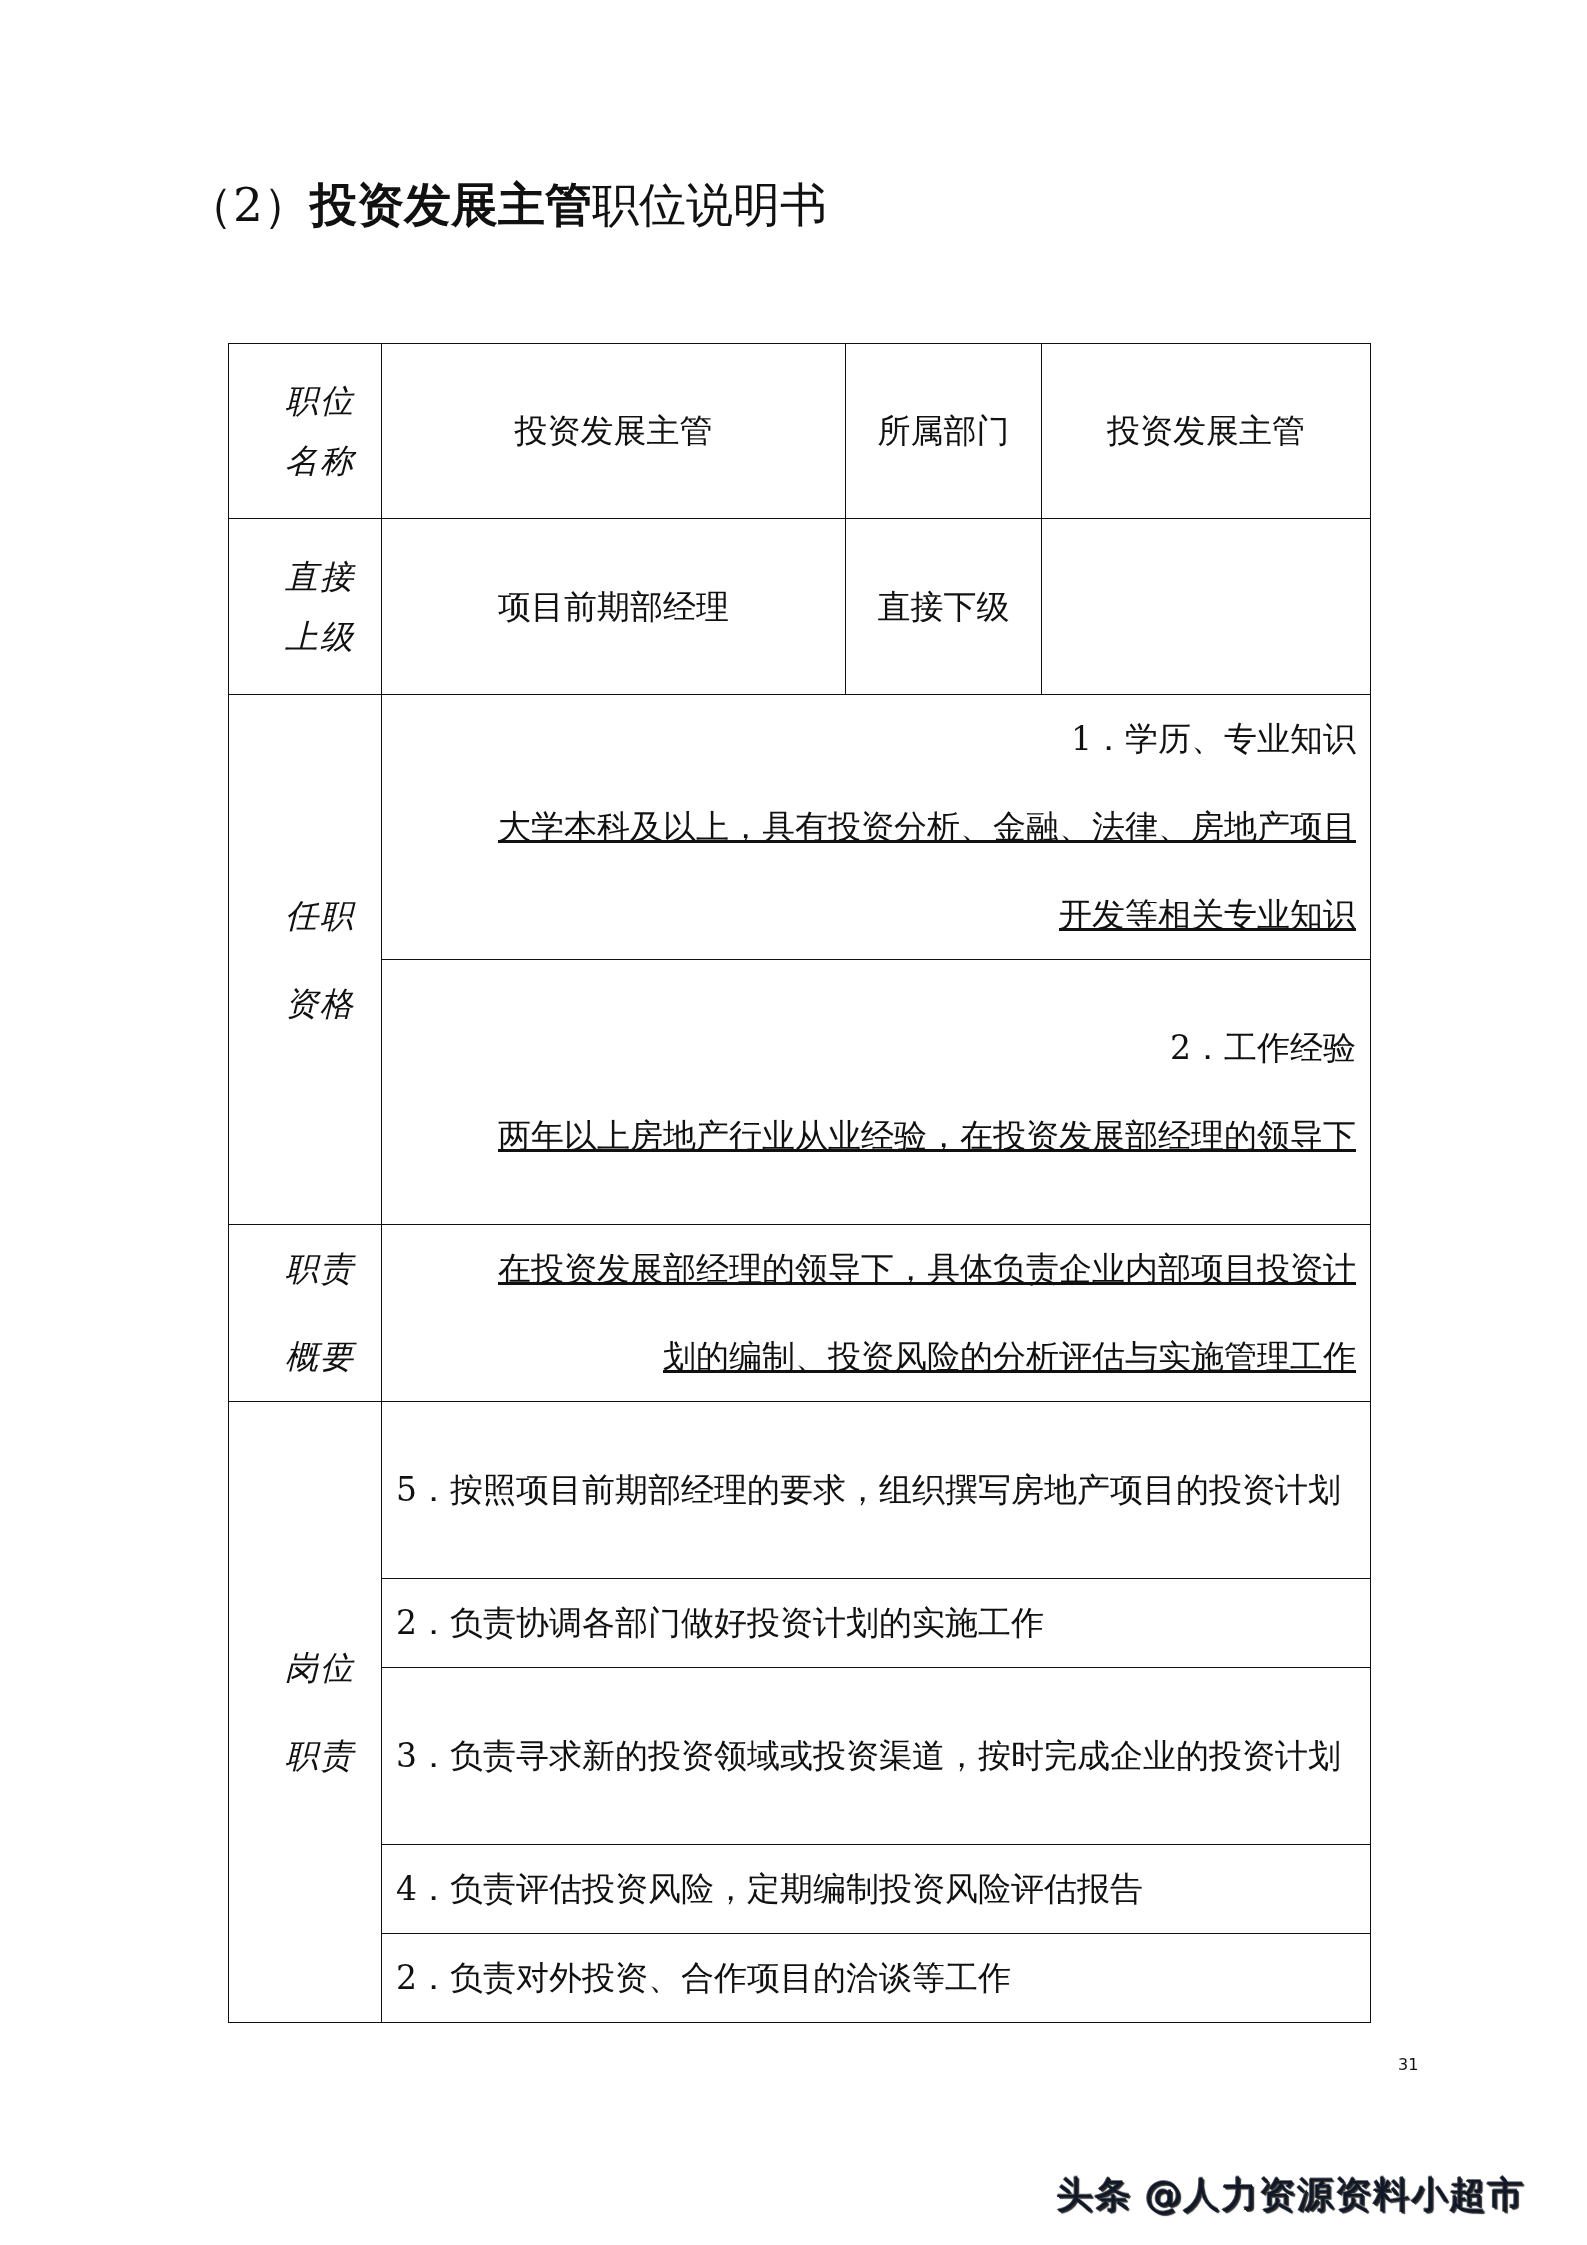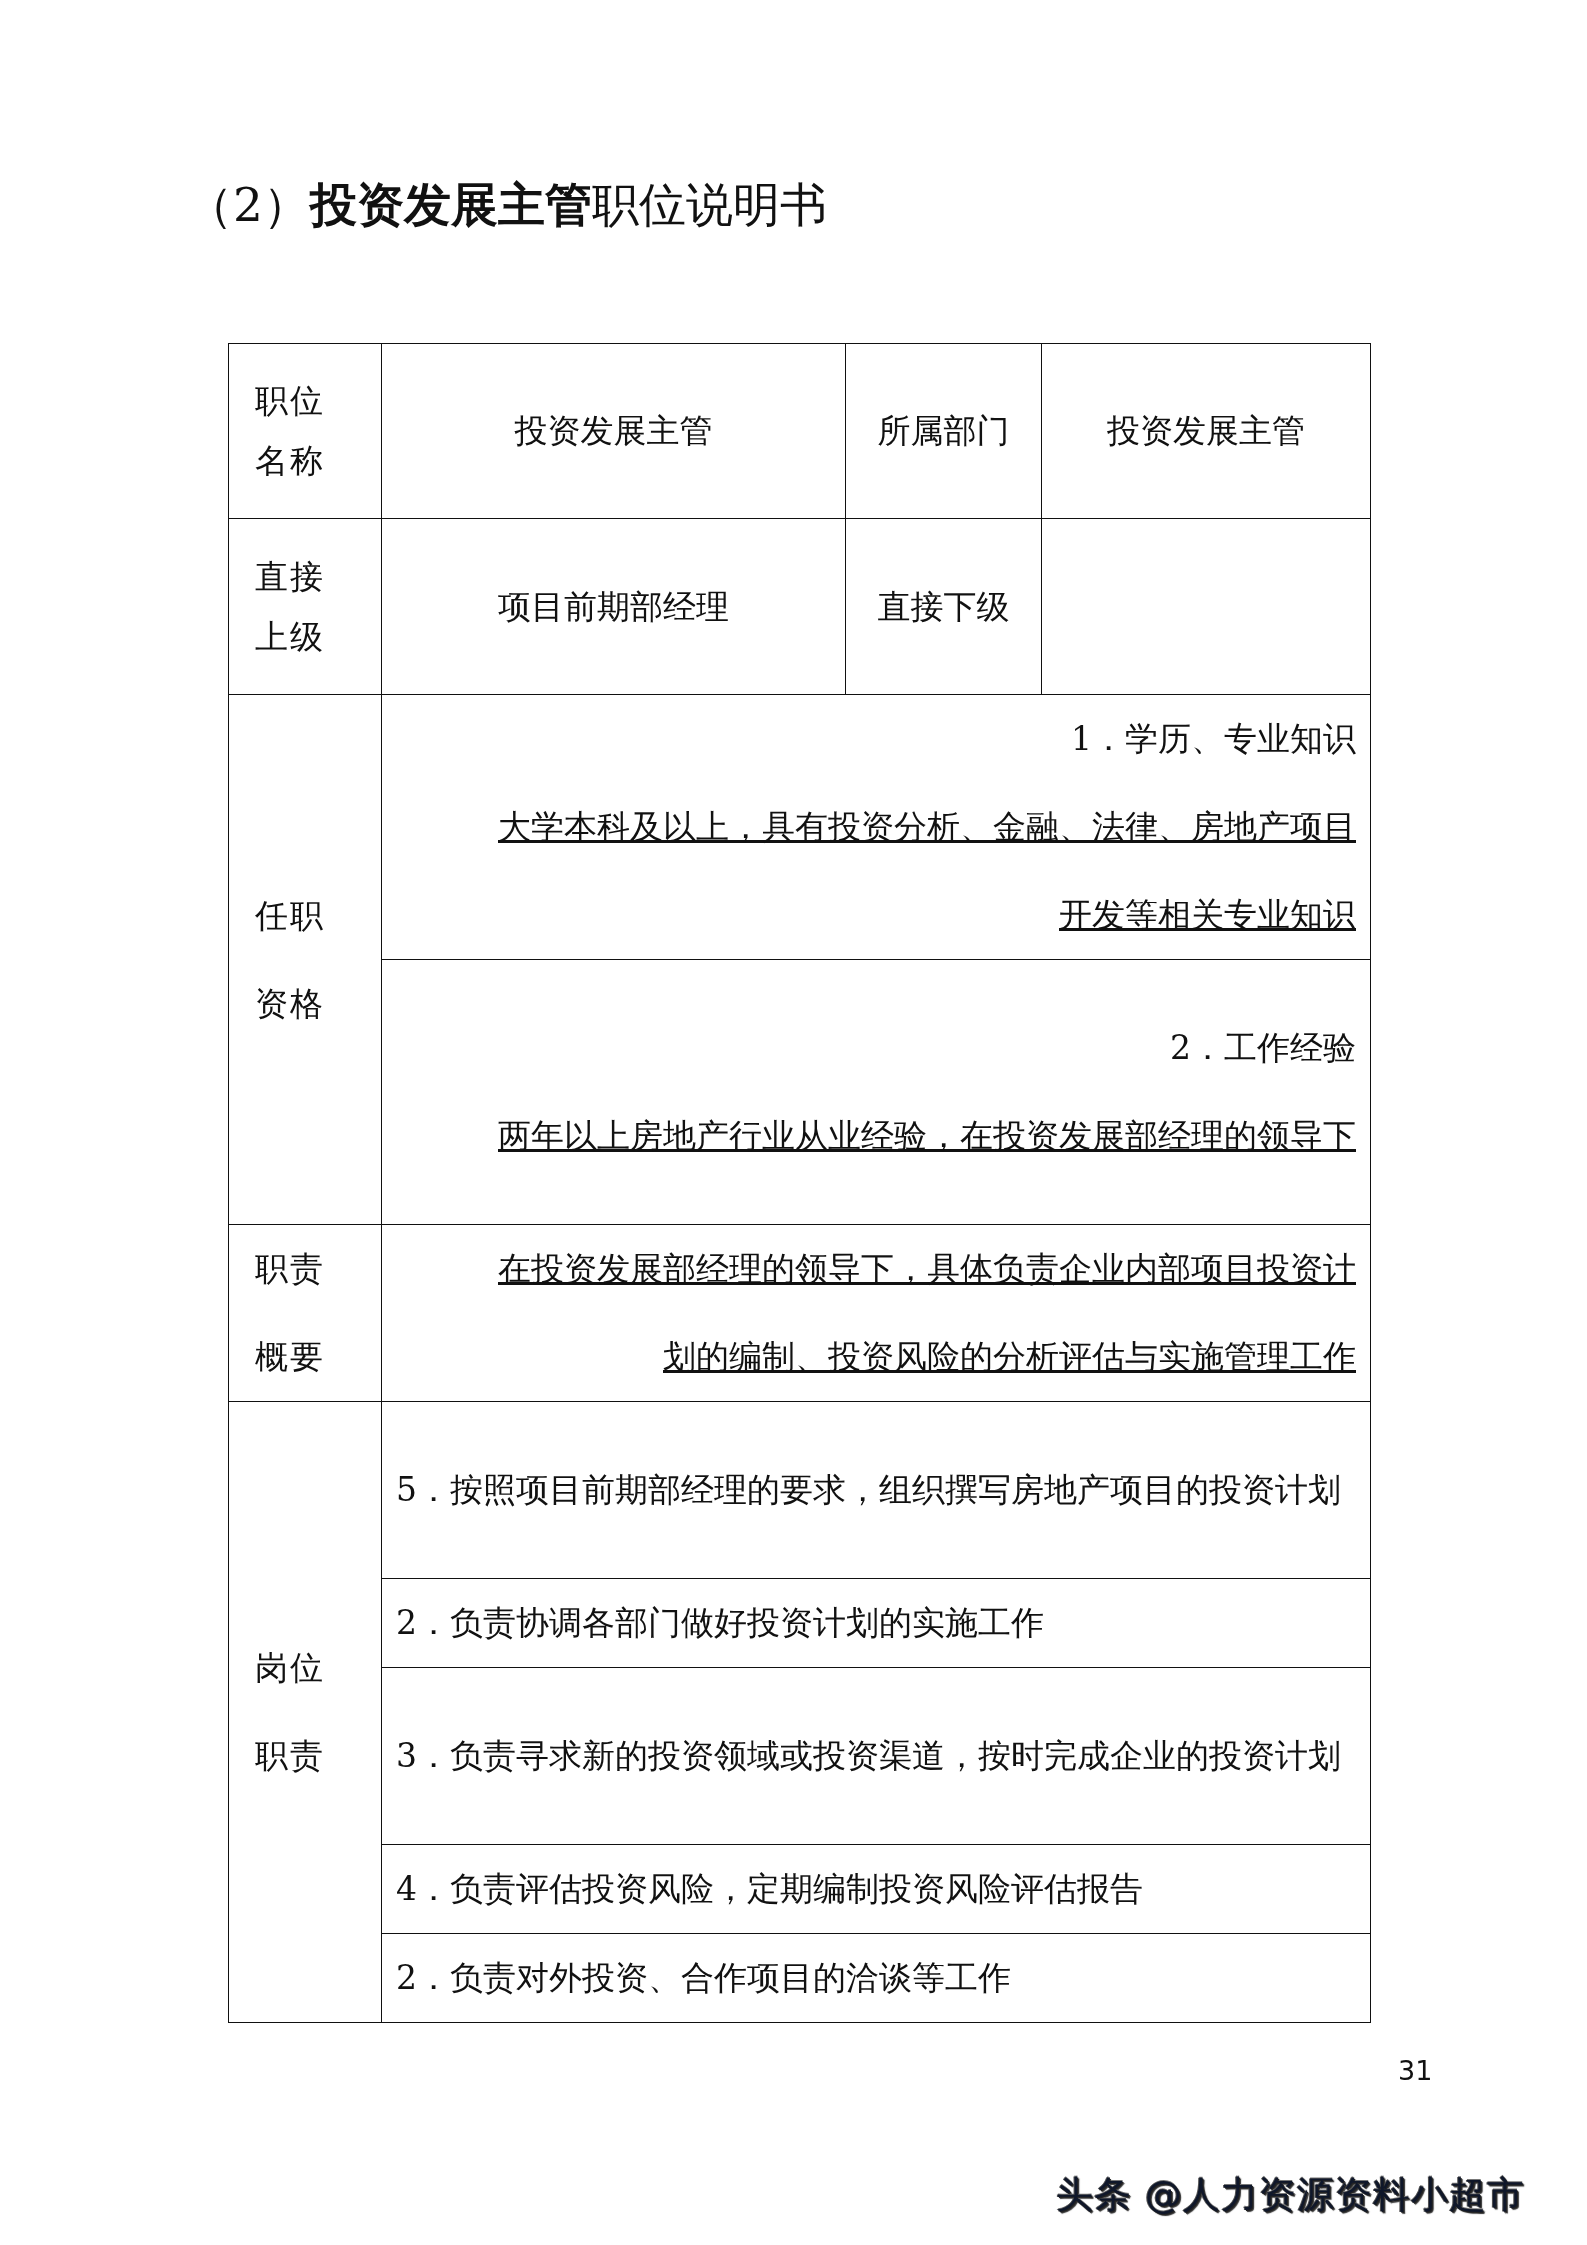--- a/index.html
+++ b/index.html
@@ -22,30 +22,30 @@
   table.jd td {
     border: 1.6px solid #111; padding: 0; vertical-align: middle;
     font-size: 33px; line-height: 88px;
   }
   table.jd col.c1 { width: 153px; }
   table.jd col.c2 { width: 464px; }
   table.jd col.c3 { width: 196px; }
   table.jd col.c4 { width: 329px; }
 
   .label {
-    text-align: left; padding: 0 26px !important; letter-spacing: 2px;
+    text-align: right; padding: 0 26px !important; letter-spacing: 2px; font-style: italic;
   }
   .center { text-align: center; }
   .para { padding: 0 14px 0 14px !important; text-align: right; }
   .indent { text-indent: 74px; text-decoration: underline; }
   .item { padding-left: 14px !important; padding-right: 10px !important; }
 
   .page-number {
     position: absolute; left: 1398px; top: 2055px;
-    font-family: "DejaVu Sans", "Liberation Sans", sans-serif; font-size: 27px;
+    font-family: "DejaVu Sans", "Liberation Sans", sans-serif; font-size: 16px;
   }
   .watermark {
     position: absolute; left: 1056px; top: 2170px;
     font-family: "DejaVu Sans", "Liberation Sans", sans-serif;
     font-size: 37px; color: #0f172a; letter-spacing: 1px;
     text-shadow: 1px 1px 0 #222, -1px 0 0 #555, 0 -1px 0 #777, 2px 2px 1px #333;
     white-space: nowrap;
   }
 </style>
 </head>

